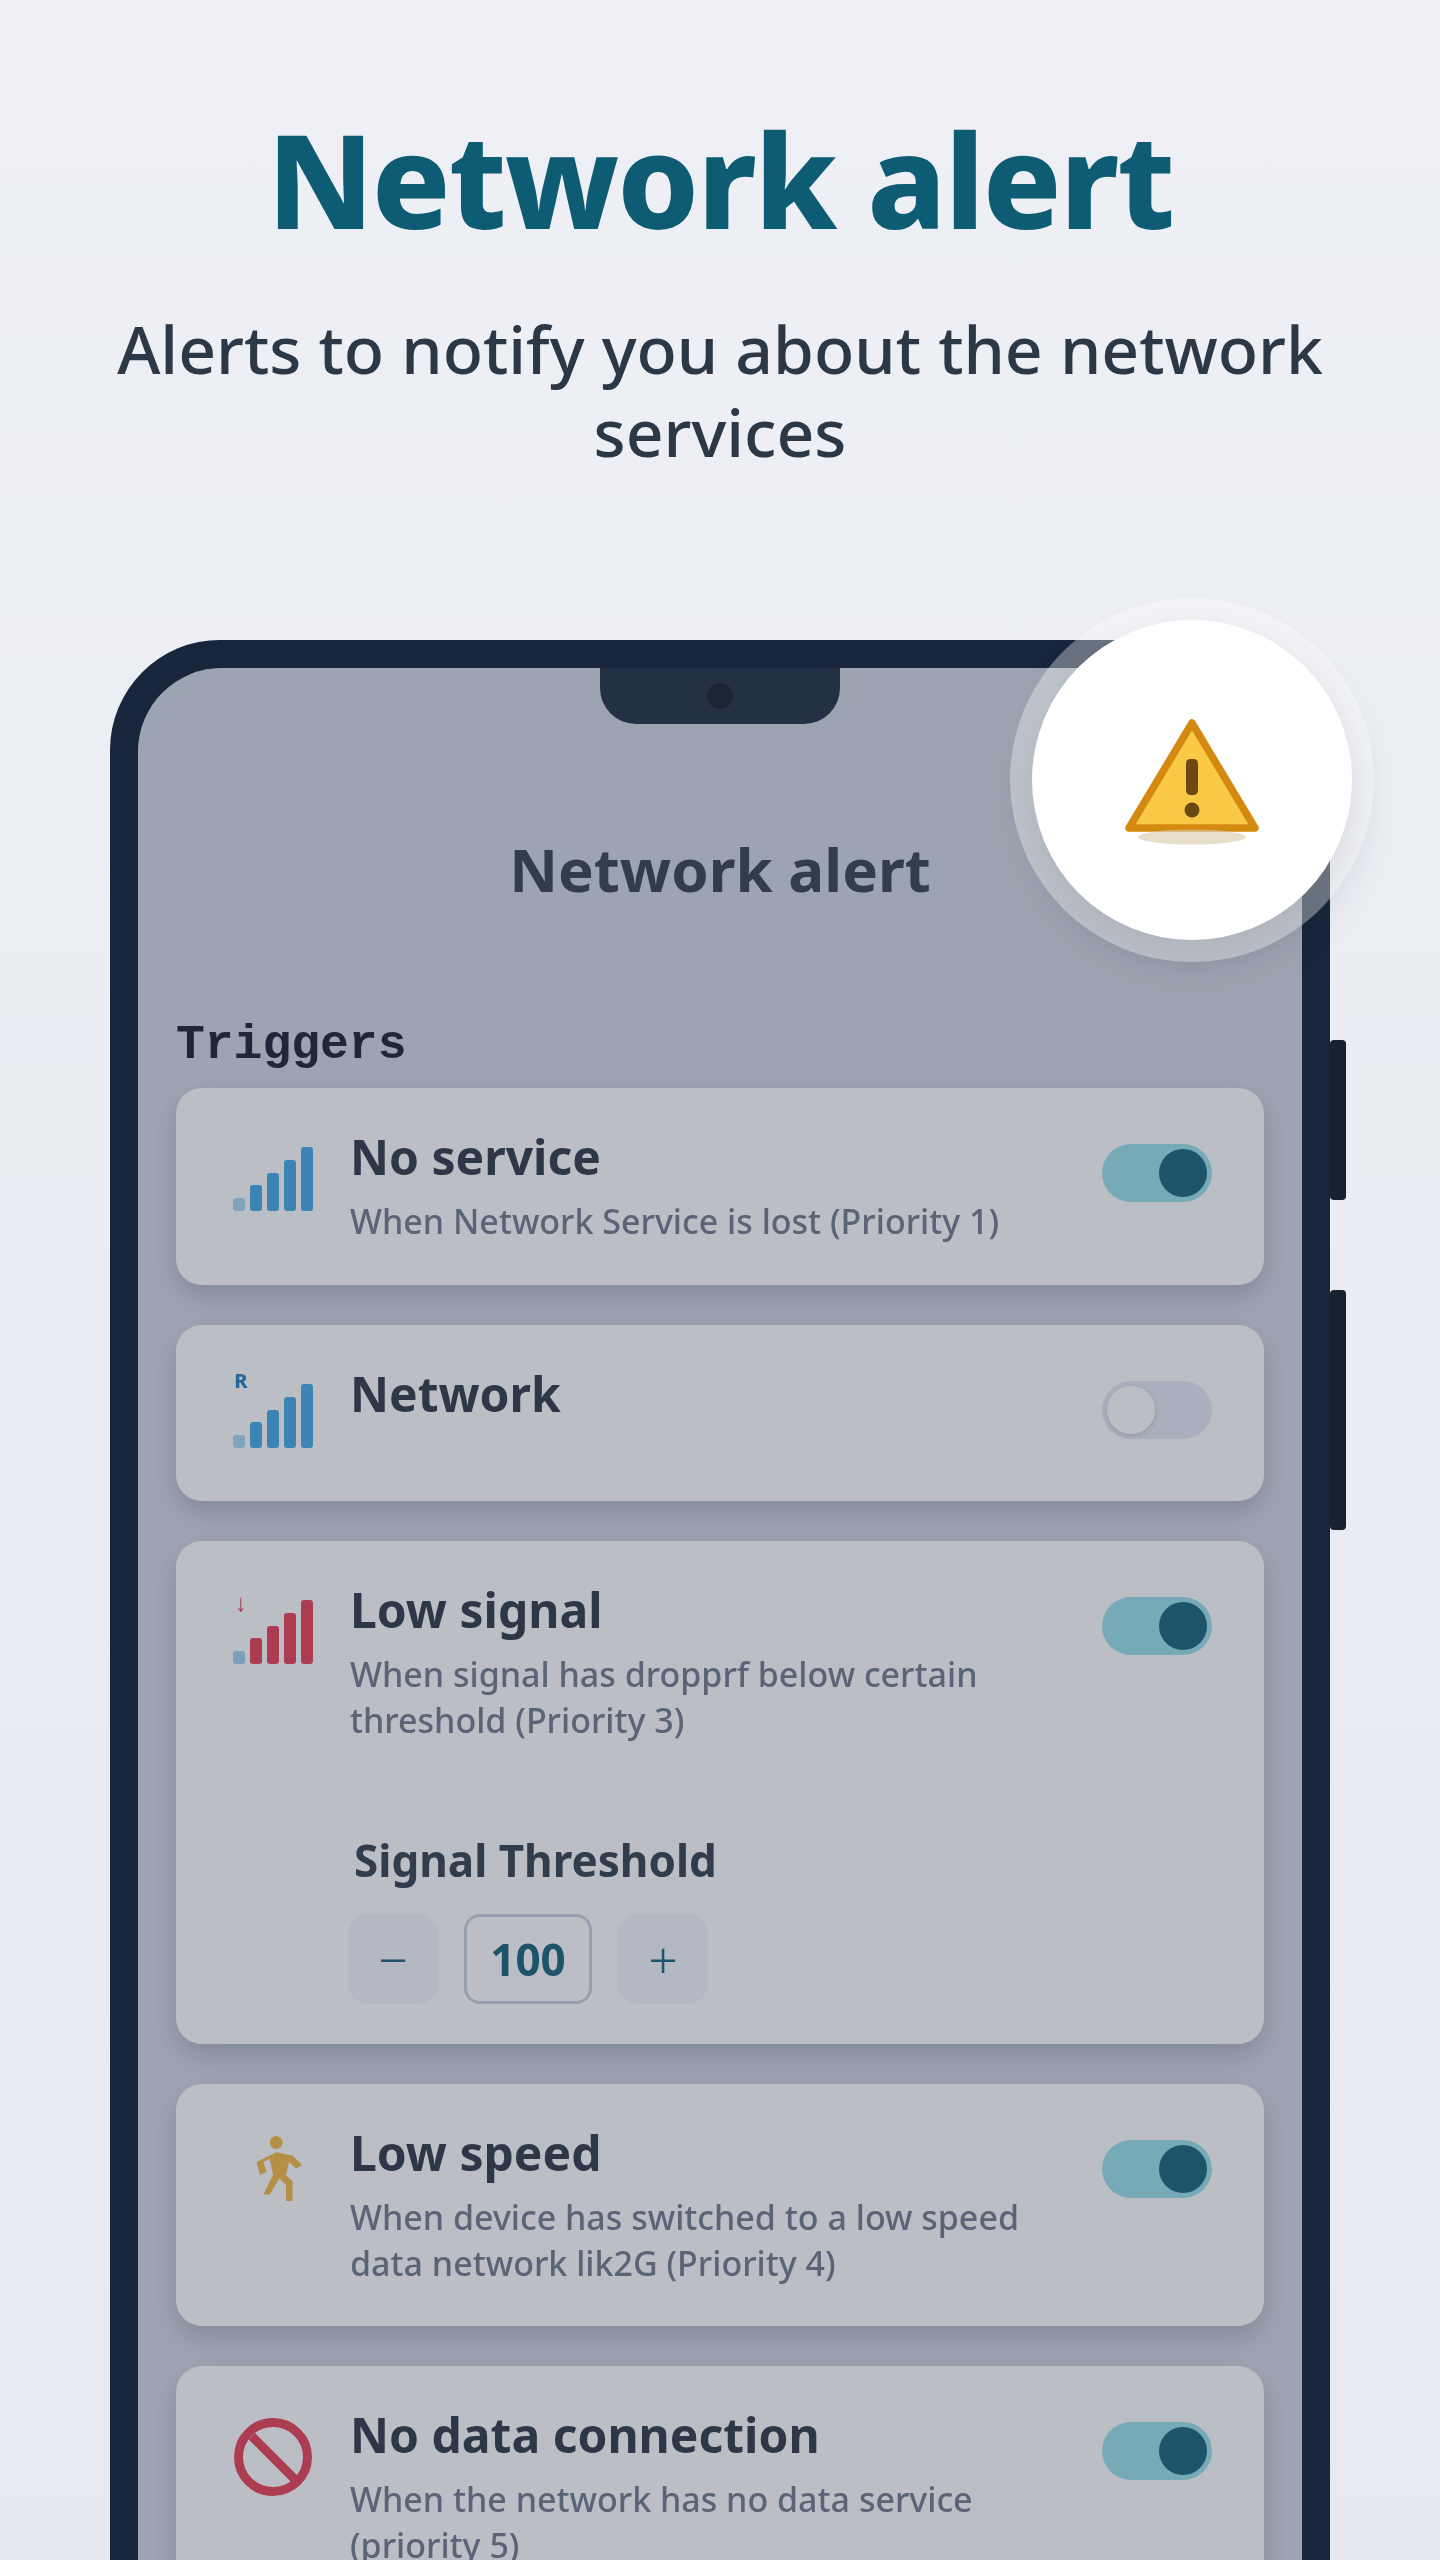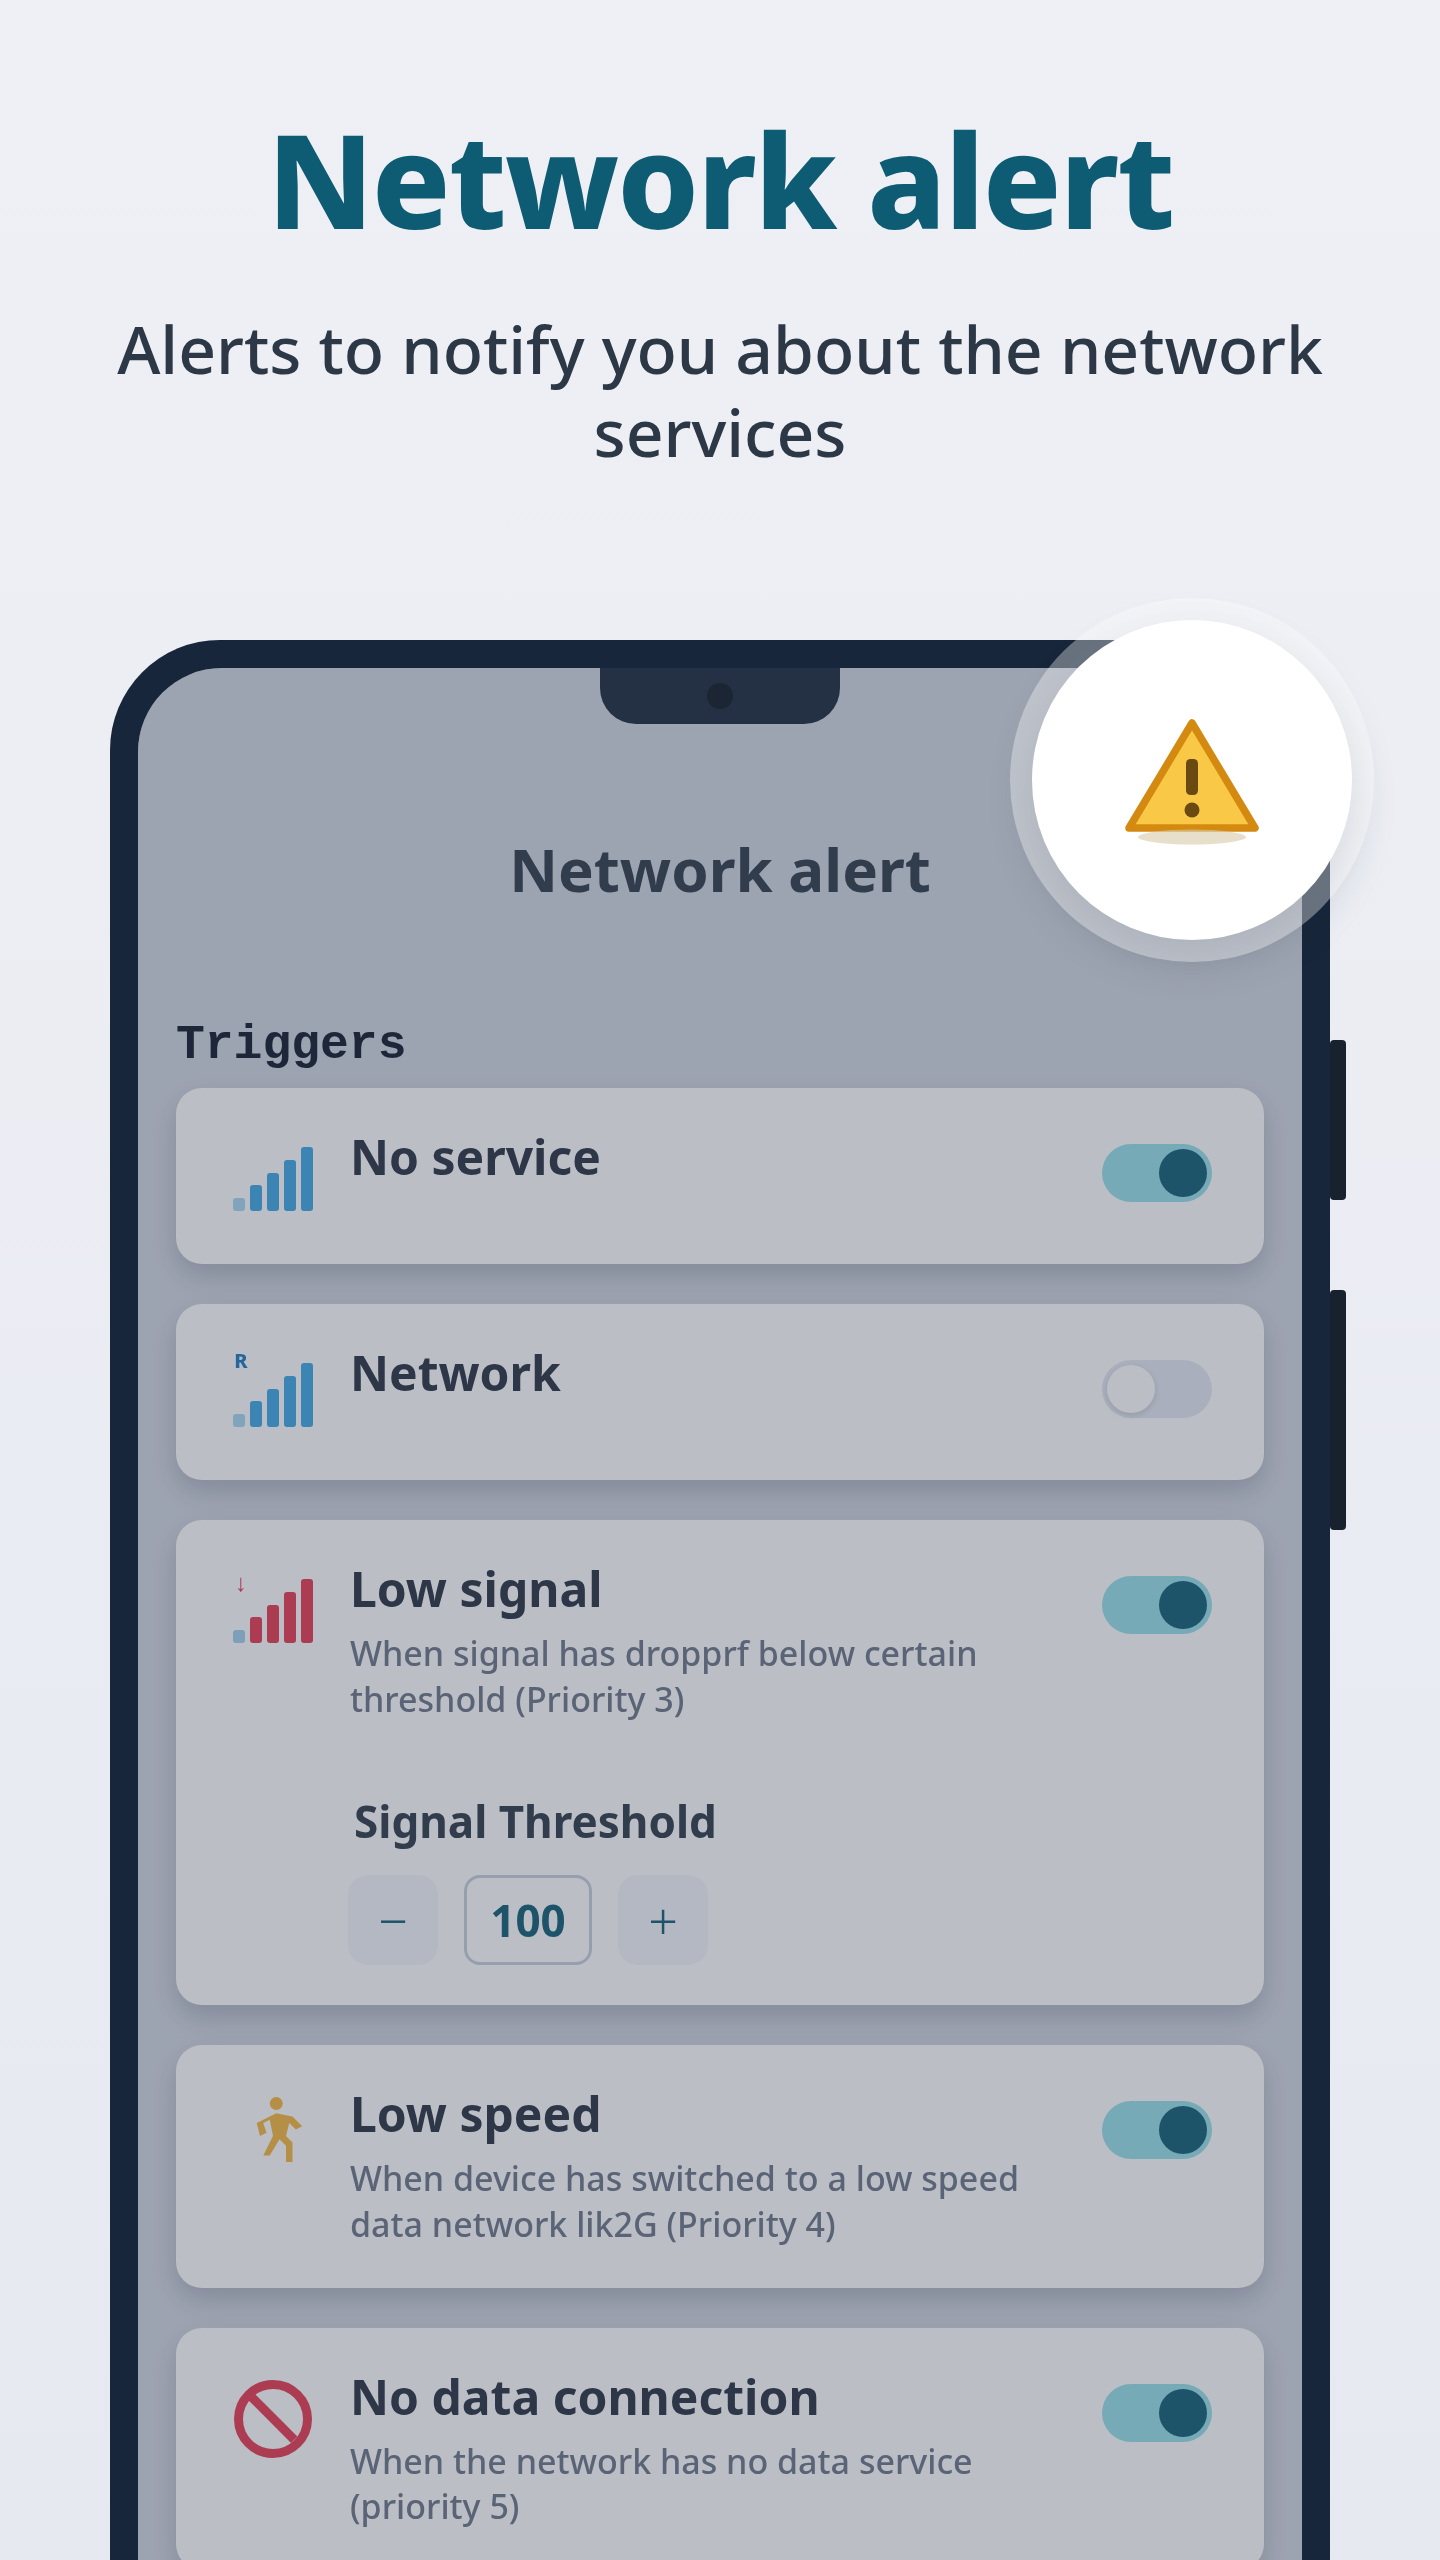--- a/index.html
+++ b/index.html
@@ -71,21 +71,21 @@
   .card-body{flex:1;min-width:0;}
   .card-title{font-size:48px;font-weight:700;color:#26303e;margin-bottom:10px;}
   .card-desc{font-size:34px;font-weight:500;color:#6a7686;line-height:1.35;}
   .toggle{width:110px;height:58px;border-radius:30px;position:relative;flex:0 0 110px;margin-top:20px;}
   .toggle .knob{width:48px;height:48px;border-radius:50%;position:absolute;top:5px;}
   .toggle.on{background:#95e0e8;}
   .toggle.on .knob{background:#0d5c74;right:5px;}
   .toggle.off{background:#e4e9f2;}
   .toggle.off .knob{background:#fff;left:5px;box-shadow:0 2px 6px rgba(0,0,0,0.15);}
   .expanded .card-extra{margin-top:36px;}
-  .extra-label{font-size:44px;font-weight:700;color:#2c3846;margin-bottom:24px;margin-left:6px;}
+  .extra-label{font-size:44px;font-weight:700;color:#2c3846;margin-bottom:24px;margin-left:6px;margin-top:18px;}
   .stepper{display:flex;align-items:center;gap:26px;}
   .step-btn{
     width:90px;height:90px;border-radius:20px;background:#f3f6fb;
     display:flex;align-items:center;justify-content:center;
     font-size:52px;font-weight:300;color:#0d5c74;
   }
   .step-val{
     width:128px;height:90px;border:3px solid #c6cfdb;border-radius:16px;
     display:flex;align-items:center;justify-content:center;
     font-size:44px;font-weight:700;color:#0d5c74;background:#fff;
@@ -138,20 +138,21 @@
           <div class="bars blue">
               <span class="b1"></span>
               <span class="b2"></span>
               <span class="b3"></span>
               <span class="b4"></span>
               <span class="b5"></span>
             </div>
         </div>
         <div class="card-body">
           <div class="card-title">No service</div>
+          <div class="card-desc">When Network Service is lost (Priority 1)</div>
         </div>
         <div class="toggle on">
             <div class="knob"></div>
           </div>
       </div>
 
       <div class="card">
         <div class="card-icon" style="position:relative;">
           <span class="roam-tag">R</span>
           <div class="bars blue">

